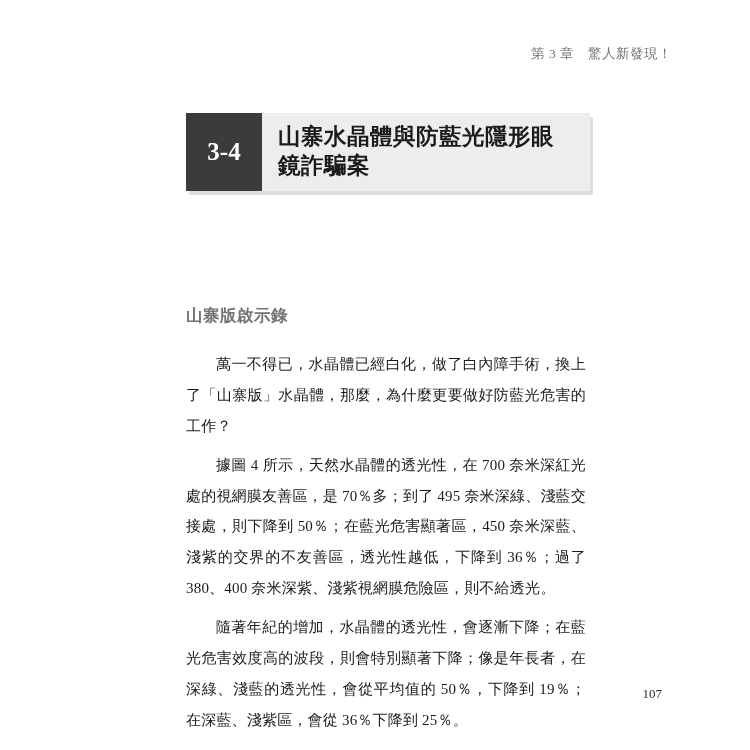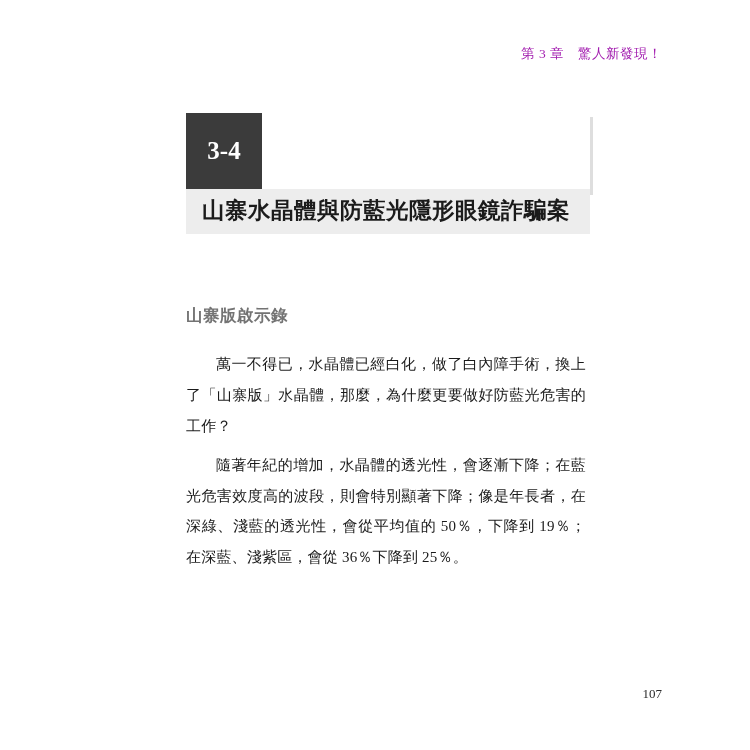--- a/index.html
+++ b/index.html
@@ -20,41 +20,40 @@
     left: 0; top: 0;
     width: 750px;
     height: 750px;
     background: #ffffff;
   }
 
   
   .running-header {
     position: absolute;
     top: 45px;
-    right: 88px;
+    right: 78px;
     font-size: 13.5px;
     letter-spacing: 0.5px;
-    color: #a21caf;
+    color: #737373;
     white-space: nowrap;
   }
   .running-header .chap-num {
     margin-right: 14px;
   }
 
   
   .section-block {
     position: absolute;
     left: 186px;
     top: 113px;
     width: 404px;
     height: 78px;
     display: flex;
     align-items: stretch;
     box-shadow: 3px 4px 0 rgba(0,0,0,0.13);
-    flex-direction: column;
   }
   .section-number {
     width: 76px;
     background: #3b3b3b;
     color: #ffffff;
     display: flex;
     align-items: center;
     justify-content: center;
     font-size: 25px;
     font-weight: bold;
@@ -118,18 +117,19 @@
   </div>
 
   <div class="section-block">
     <div class="section-number">3-4</div>
     <div class="section-title">山寨水晶體與防藍光隱形眼鏡詐騙案</div>
   </div>
 
   <div class="content">
     <h2 class="subhead">山寨版啟示錄</h2>
     <p class="para">萬一不得已，水晶體已經白化，做了白內障手術，換上了「山寨版」水晶體，那麼，為什麼更要做好防藍光危害的工作？</p>
+    <p class="para">據圖 4 所示，天然水晶體的透光性，在 700 奈米深紅光處的視網膜友善區，是 70％多；到了 495 奈米深綠、淺藍交接處，則下降到 50％；在藍光危害顯著區，450 奈米深藍、淺紫的交界的不友善區，透光性越低，下降到 36％；過了 380、400 奈米深紫、淺紫視網膜危險區，則不給透光。</p>
     <p class="para">隨著年紀的增加，水晶體的透光性，會逐漸下降；在藍光危害效度高的波段，則會特別顯著下降；像是年長者，在深綠、淺藍的透光性，會從平均值的 50％，下降到 19％；在深藍、淺紫區，會從 36％下降到 25％。</p>
   </div>
 
   <div class="folio">107</div>
 
 </div>
 
 </body></html>

